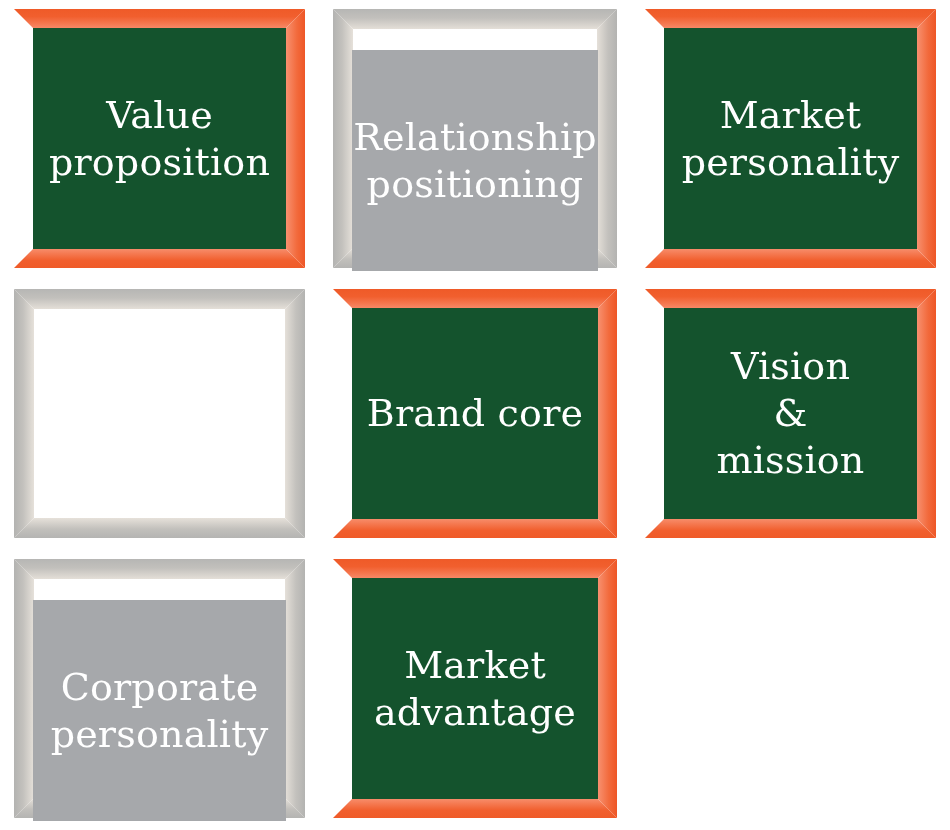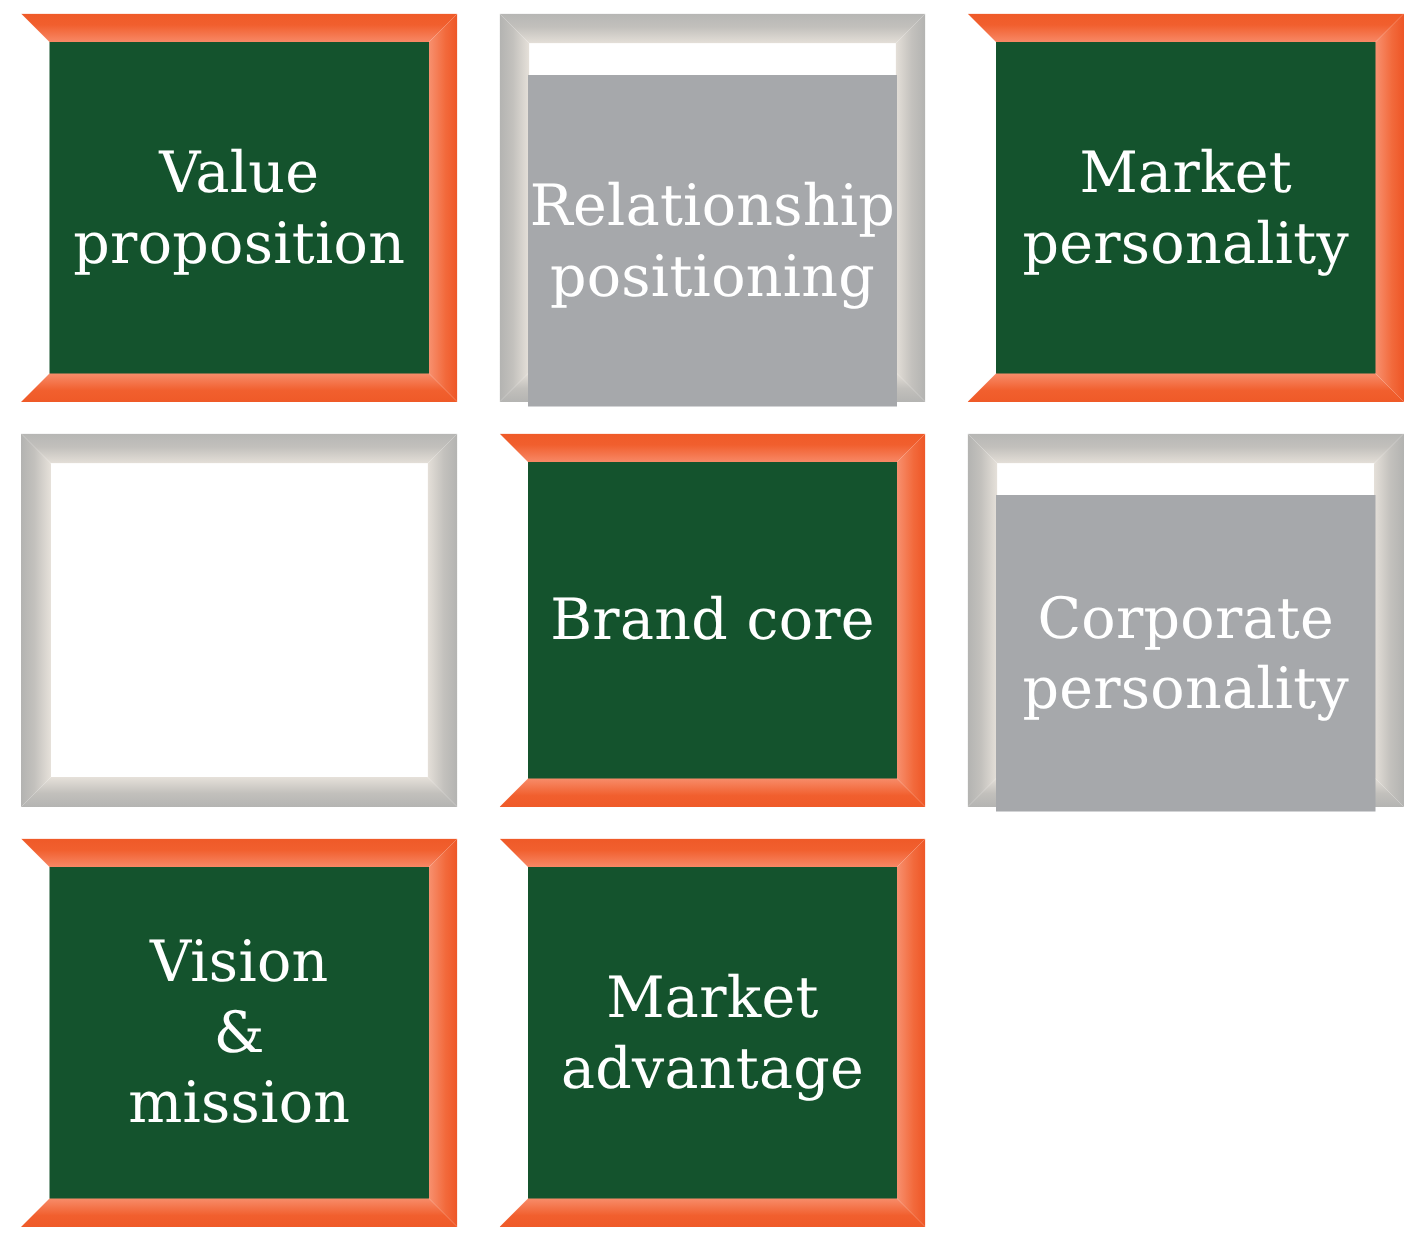--- a/index.html
+++ b/index.html
@@ -173,51 +173,51 @@
         <span class="b"></span>
         <span class="l"></span>
         <span class="r"></span>
       </div>
       <div class="panel">
         <div class="label">Brand core</div>
       </div>
     </div>
   </div>
 
-  <div class="cell gray">
-    <div class="frame">
-      <div class="bevel">
-        <span class="t"></span>
-        <span class="b"></span>
-        <span class="l"></span>
-        <span class="r"></span>
-      </div>
-      <div class="panel">
-        <div class="label">Corporate
-personality</div>
-      </div>
-    </div>
-  </div>
-
   <div class="cell orange">
     <div class="frame">
       <div class="bevel">
         <span class="t"></span>
         <span class="b"></span>
         <span class="l"></span>
         <span class="r"></span>
       </div>
       <div class="panel">
         <div class="label">Vision
 &amp;
 mission</div>
       </div>
     </div>
   </div>
 
+  <div class="cell gray">
+    <div class="frame">
+      <div class="bevel">
+        <span class="t"></span>
+        <span class="b"></span>
+        <span class="l"></span>
+        <span class="r"></span>
+      </div>
+      <div class="panel">
+        <div class="label">Corporate
+personality</div>
+      </div>
+    </div>
+  </div>
+
 
   <div class="cell orange">
     <div class="frame">
       <div class="bevel">
         <span class="t"></span>
         <span class="b"></span>
         <span class="l"></span>
         <span class="r"></span>
       </div>
       <div class="panel">

